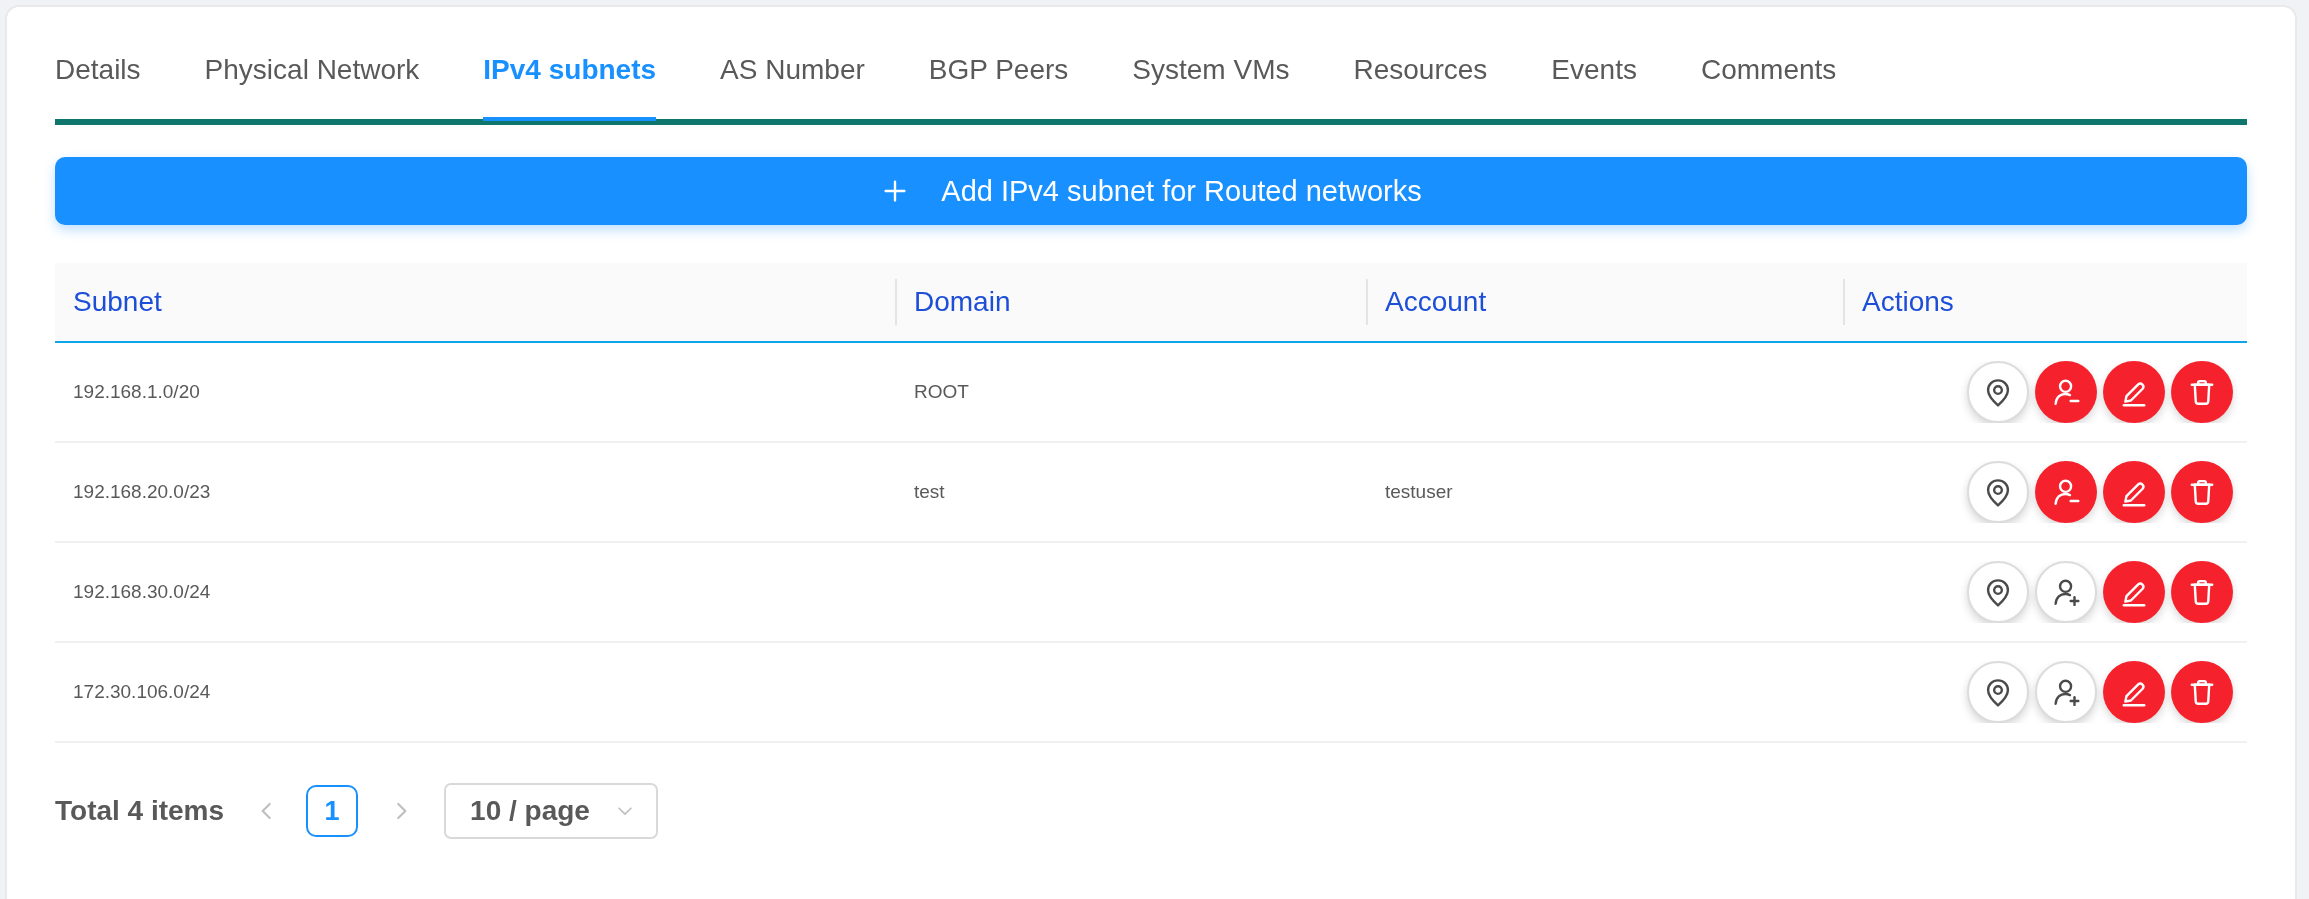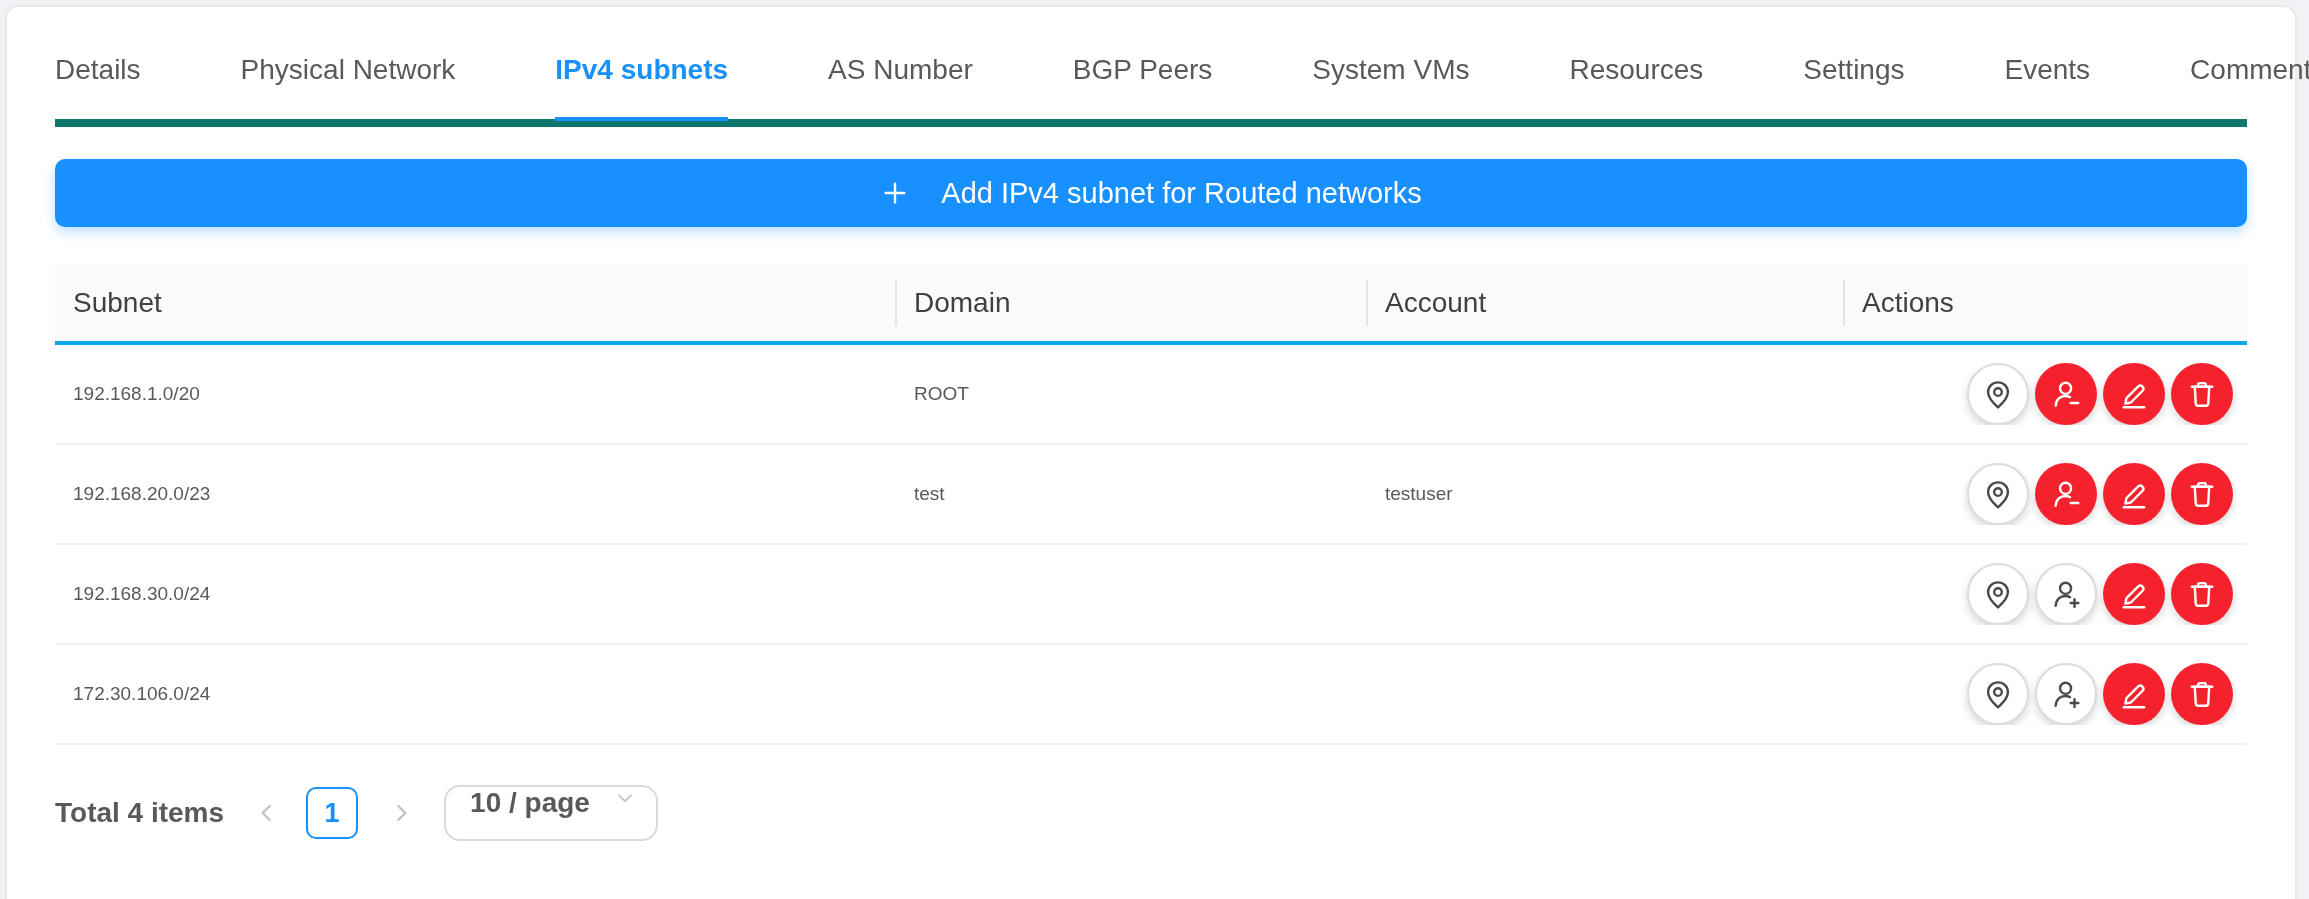--- a/index.html
+++ b/index.html
@@ -3,36 +3,36 @@
 <meta charset="utf-8">
 <style>
   * { margin:0; padding:0; box-sizing:border-box; }
   html,body { width:2309px; height:899px; overflow:hidden;
     font-family:"Liberation Sans", sans-serif; background:#f0f2f5; }
   .card { position:absolute; left:5px; top:5px; width:2292px; height:920px;
     background:#ffffff; border:2px solid #e9e9e9; border-radius:14px;
     padding:16px 48px 0 48px; }
 
   
-  .tabs { display:flex; gap:100px; border-bottom:8px solid #0f766e; }
+  .tabs { display:flex; gap:64px; border-bottom:6px solid #0f766e; }
   .tab { padding:30px 0; font-size:28px; color:#595959; line-height:34px;
     border-bottom:4px solid transparent; margin-bottom:-2px; cursor:pointer; white-space:nowrap; }
   .tab.active { color:var(--primary); border-bottom-color:var(--primary);font-weight:bold; }
 
   
   .add-btn { margin-top:32px; width:100%; height:68px; border:none; border-radius:10px;
     background:var(--primary); color:#ffffff; font-size:29px; font-family:inherit;
     display:flex; align-items:center; justify-content:center; gap:31px;
     box-shadow:0 5px 12px rgba(24,144,255,.28); cursor:pointer; }
   .add-btn .plus-ic { width:30px; height:30px; display:block; }
 
   
   .table { margin-top:38px; }
   .thead { display:flex; align-items:center; height:80px; background:#fafafa;
-    border-bottom:4px solid #0ea5e9; font-size:28px; font-weight:500; color:#404040; }
+    border-bottom:2px solid #0ea5e9; font-size:28px; font-weight:500; color:#1d4ed8; }
   .th { padding-left:18px; position:relative; height:100%; display:flex; align-items:center; }
   .th:not(:first-child)::before { content:""; position:absolute; left:-1px; top:50%;
     transform:translateY(-50%); width:2px; height:46px; background:#e4e4e4; }
   .tr { display:flex; align-items:center; height:100px; border-bottom:2px solid #f0f0f0;
     font-size:19px; color:#595959; background:#fff; }
   .td { padding-left:18px; white-space:nowrap; overflow:hidden; }
   .col-subnet { width:841px; }
   .col-domain { width:471px; }
   .col-account { width:477px; }
   .col-actions { flex:1; }
@@ -47,39 +47,38 @@
   .action-btn svg { width:34px; height:34px; display:block; }
   .icon-wrap { display:flex; }
 
   
   .pagination { display:flex; align-items:center; margin-top:40px; font-size:28px; color:#595959;font-weight:bold; }
   .pg-nav { margin-left:30px; display:flex; align-items:center; cursor:pointer; color:#bfbfbf; }
   .pg-nav svg { width:26px; height:26px; }
   .pg-page { margin-left:26px; min-width:52px; height:52px; border:2px solid var(--primary);
     border-radius:10px; color:var(--primary); font-size:27px; display:flex;
     align-items:center; justify-content:center; cursor:pointer; background:#fff; }
-  .pg-size { margin-left:30px; height:56px; border:2px solid #d9d9d9; border-radius:16px;
-    display:flex; align-items:flex-start; gap:24px; padding:0 20px 0 24px; cursor:pointer;
+  .pg-size { margin-left:30px; height:56px; border:2px solid #d9d9d9; border-radius:7px;
+    display:flex; align-items:center; gap:24px; padding:0 20px 0 24px; cursor:pointer;
     color:#595959; background:#fff; }
   .pg-size svg { width:22px; height:22px; color:#bfbfbf; }
 </style>
 </head>
 <body>
 
 <div class="card">
 
   <div class="tabs" id="tabs">
       <div class="tab">Details</div>
       <div class="tab">Physical Network</div>
       <div class="tab active">IPv4 subnets</div>
       <div class="tab">AS Number</div>
       <div class="tab">BGP Peers</div>
       <div class="tab">System VMs</div>
       <div class="tab">Resources</div>
-      <div class="tab">Settings</div>
       <div class="tab">Events</div>
       <div class="tab">Comments</div>
     </div>
 
   <button class="add-btn">
     <svg class="plus-ic" viewBox="0 0 24 24" fill="none" stroke="currentColor" stroke-width="1.9" stroke-linecap="round">
       <path d="M12 4.5v15M4.5 12h15"></path>
       </svg>
     <span>Add IPv4 subnet for Routed networks</span>
   </button>

